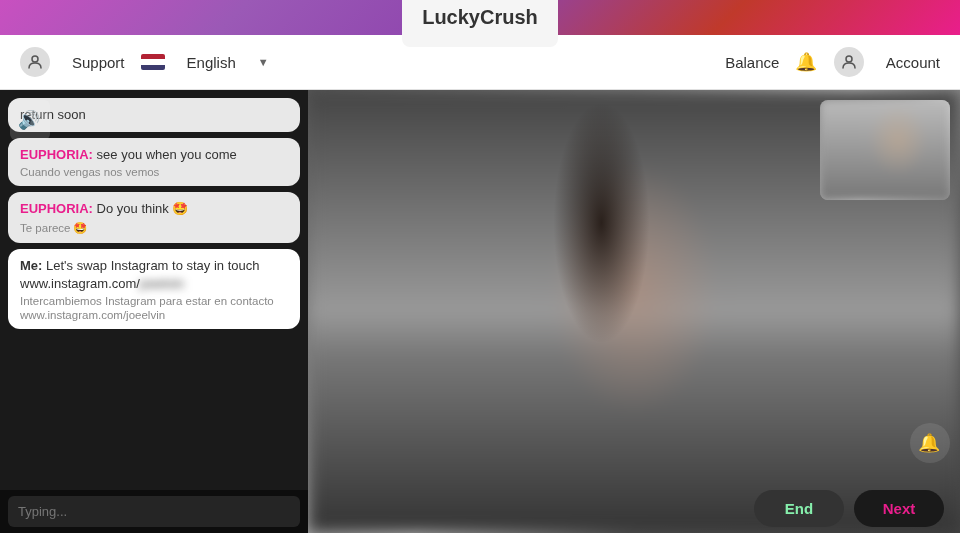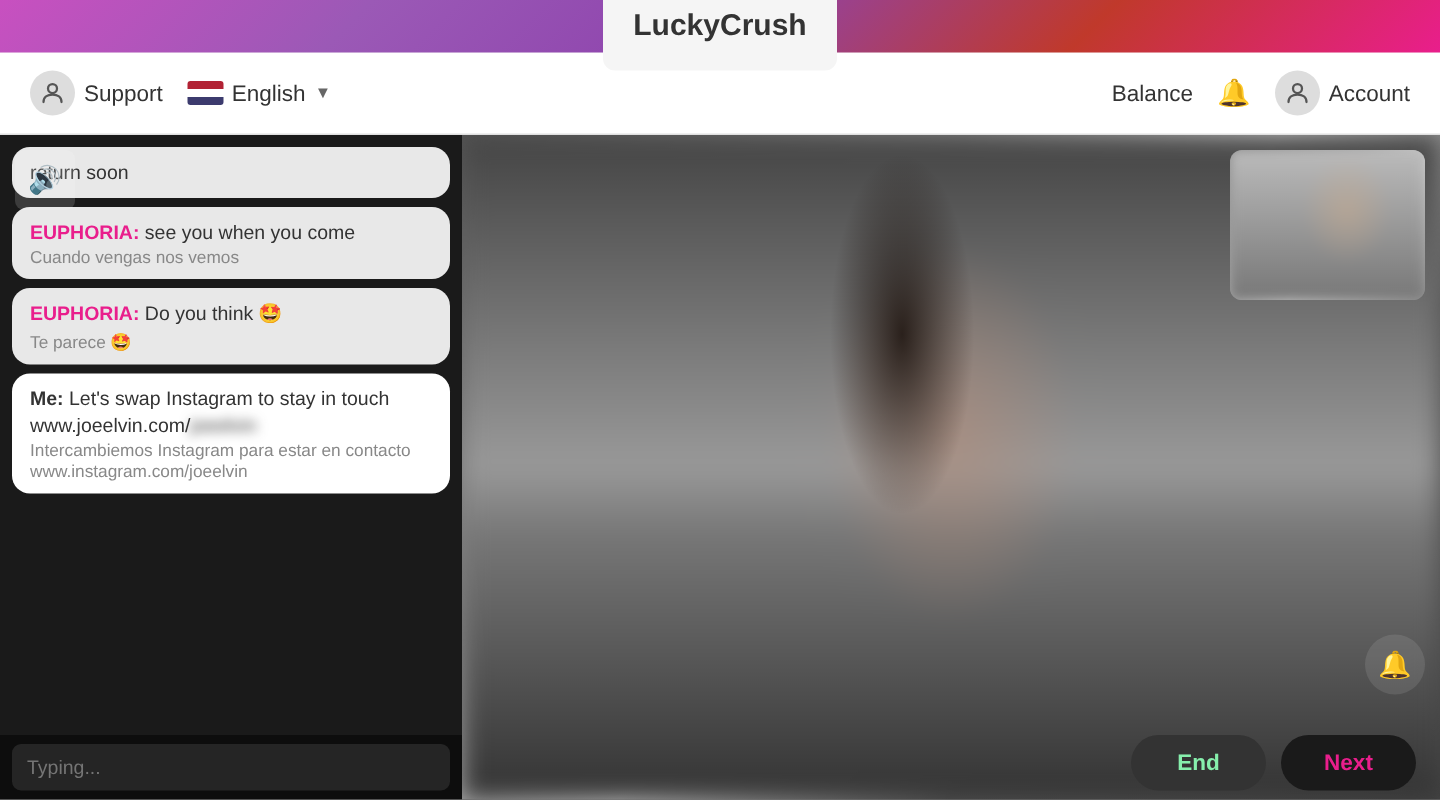--- a/index.html
+++ b/index.html
@@ -37,21 +37,21 @@
       justify-content: space-between;
     }
     .nav-left, .nav-right {
       display: flex;
       align-items: center;
       gap: 16px;
     }
     .nav-item {
       display: flex;
       align-items: center;
-      gap: 6px;
+      gap: 22px;
       cursor: pointer;
       font-size: 15px;
       color: #333;
     }
     .nav-item .icon-circle {
       width: 30px;
       height: 30px;
       border-radius: 50%;
       background: #ddd;
       display: flex;
@@ -383,21 +383,21 @@
           Te parece 🤩
         </div>
       </div>
 
       <div class="chat-bubble me">
         <div class="bubble-main">
           <span class="sender-me">Me:</span>
           <span> Let's swap Instagram to stay in touch</span>
         </div>
         <div class="bubble-main" style="font-size:13px; color:#333;">
-          <span>www.joeelvin.com/</span><span class="blurred-text">joeelvin</span>
+          <span>www.instagram.com/</span><span class="blurred-text">joeelvin</span>
         </div>
         <div class="bubble-translated">
           Intercambiemos Instagram para estar en contacto
         </div>
         <div class="bubble-translated">
           www.instagram.com/joeelvin
         </div>
       </div>
 
     </div>

